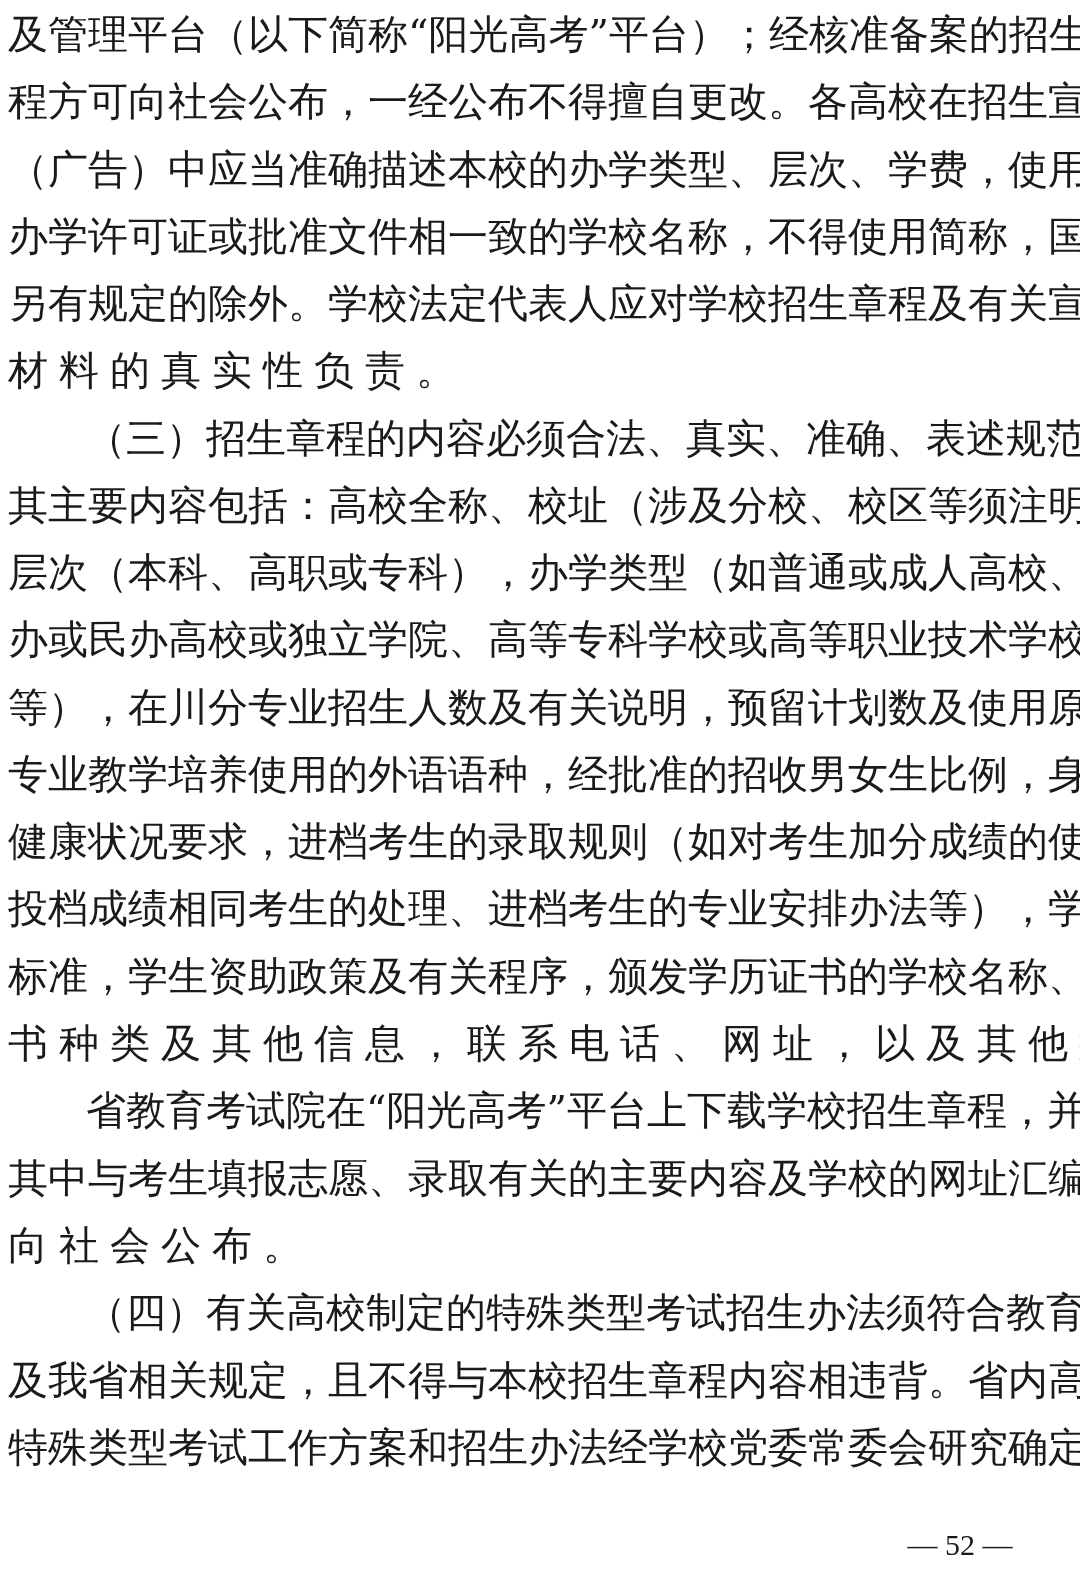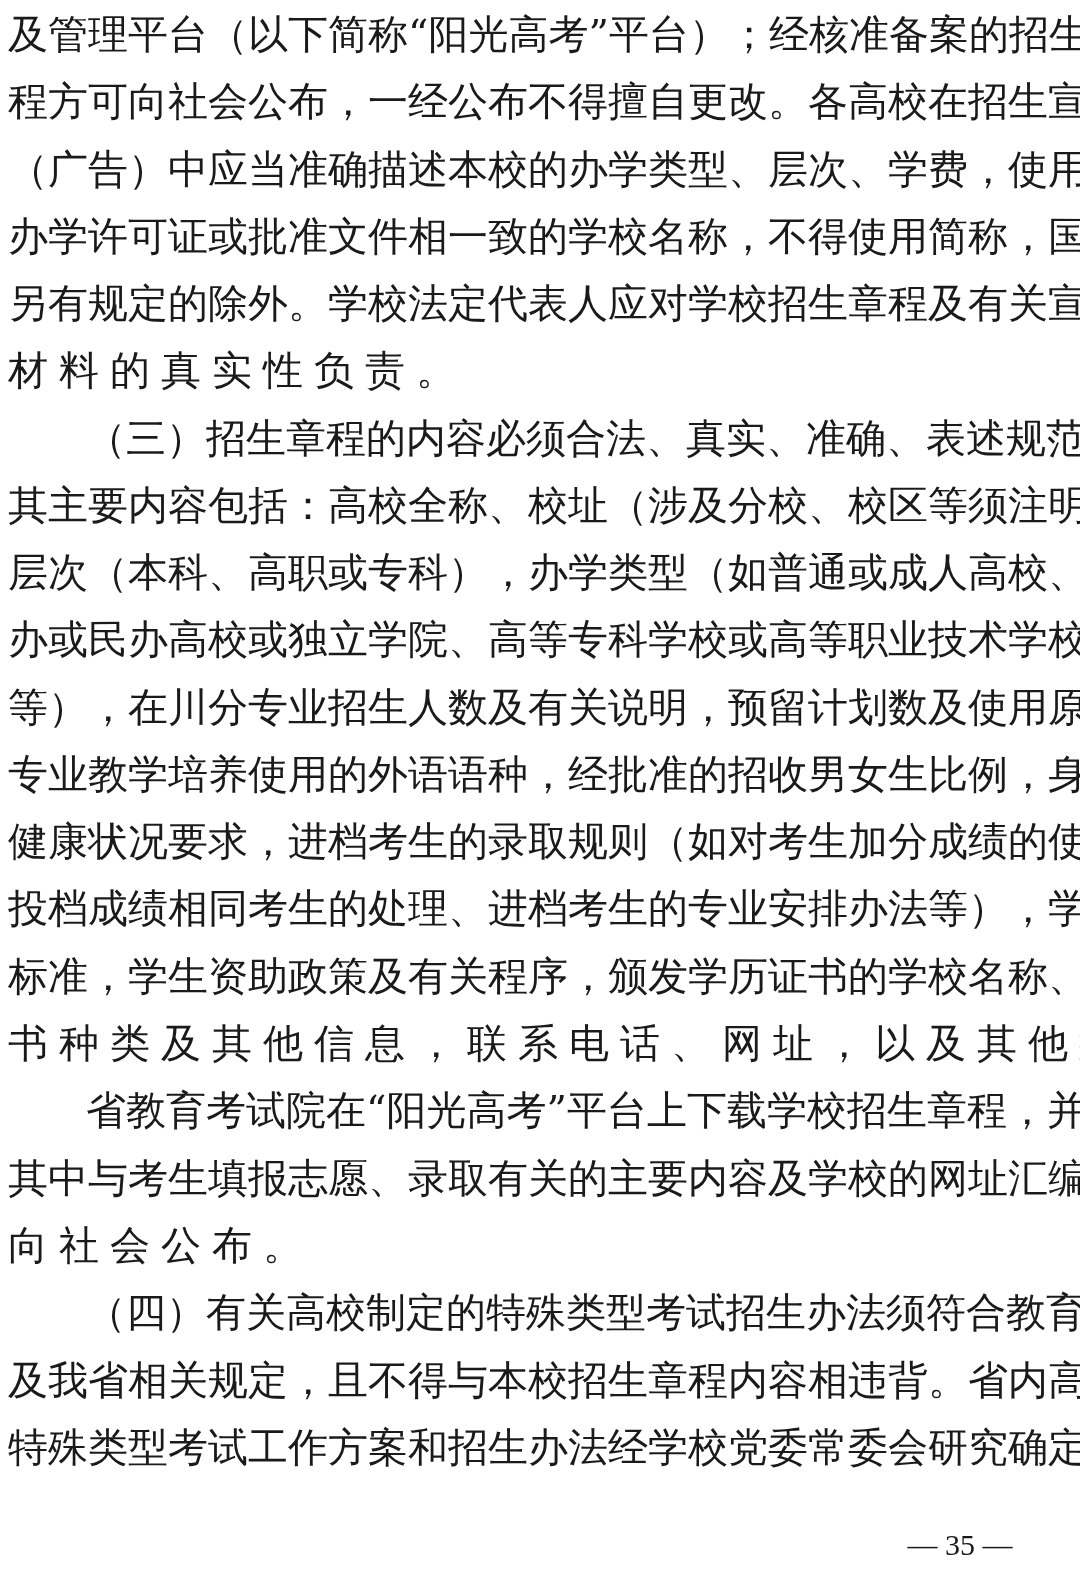--- a/index.html
+++ b/index.html
@@ -647,14 +647,14 @@
         <span class="ch">委</span>
         <span class="ch">常</span>
         <span class="ch">委</span>
         <span class="ch">会</span>
         <span class="ch">研</span>
         <span class="ch">究</span>
         <span class="ch">确</span>
         <span class="ch">定</span>
       </div>
   </div>
-  <div class="page-number">— 35 —</div>
+  <div class="page-number">— 52 —</div>
 </div>
 
 </body></html>

